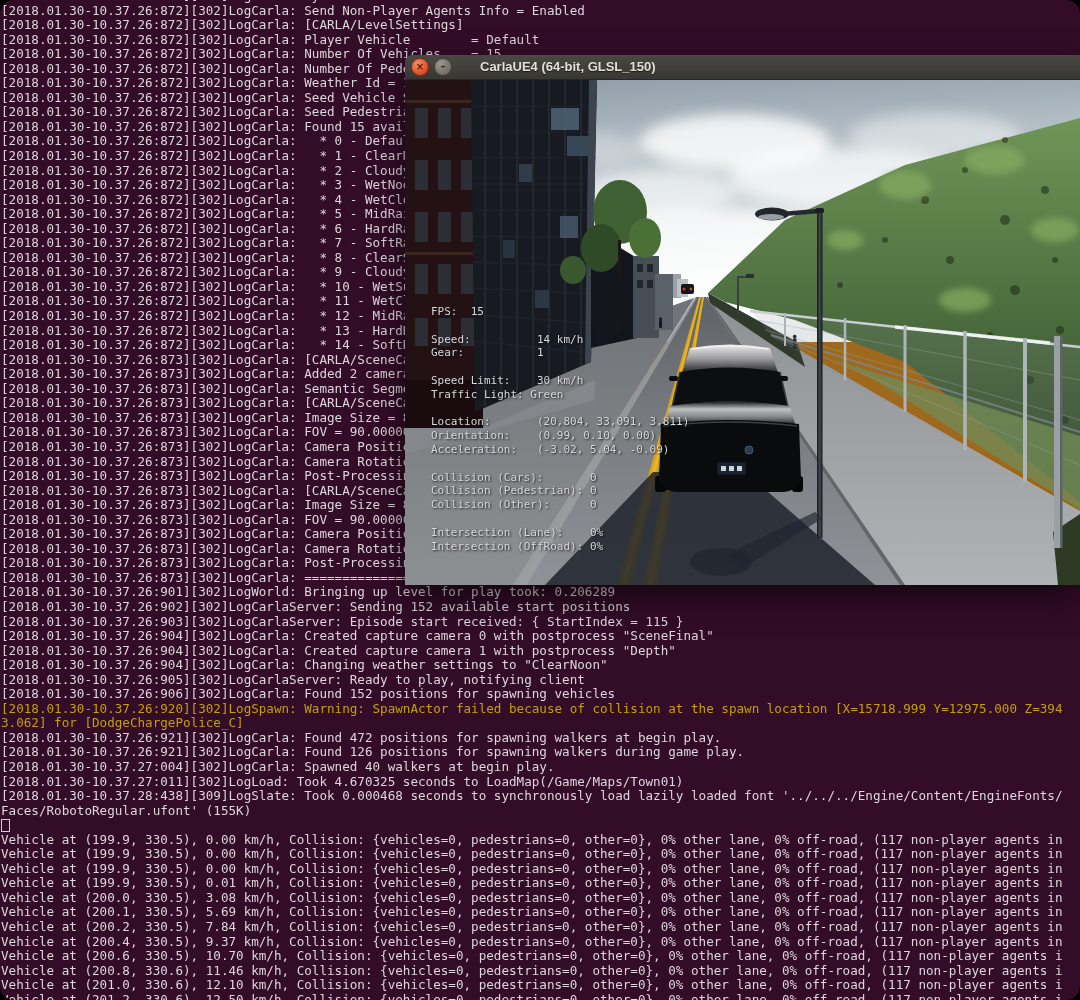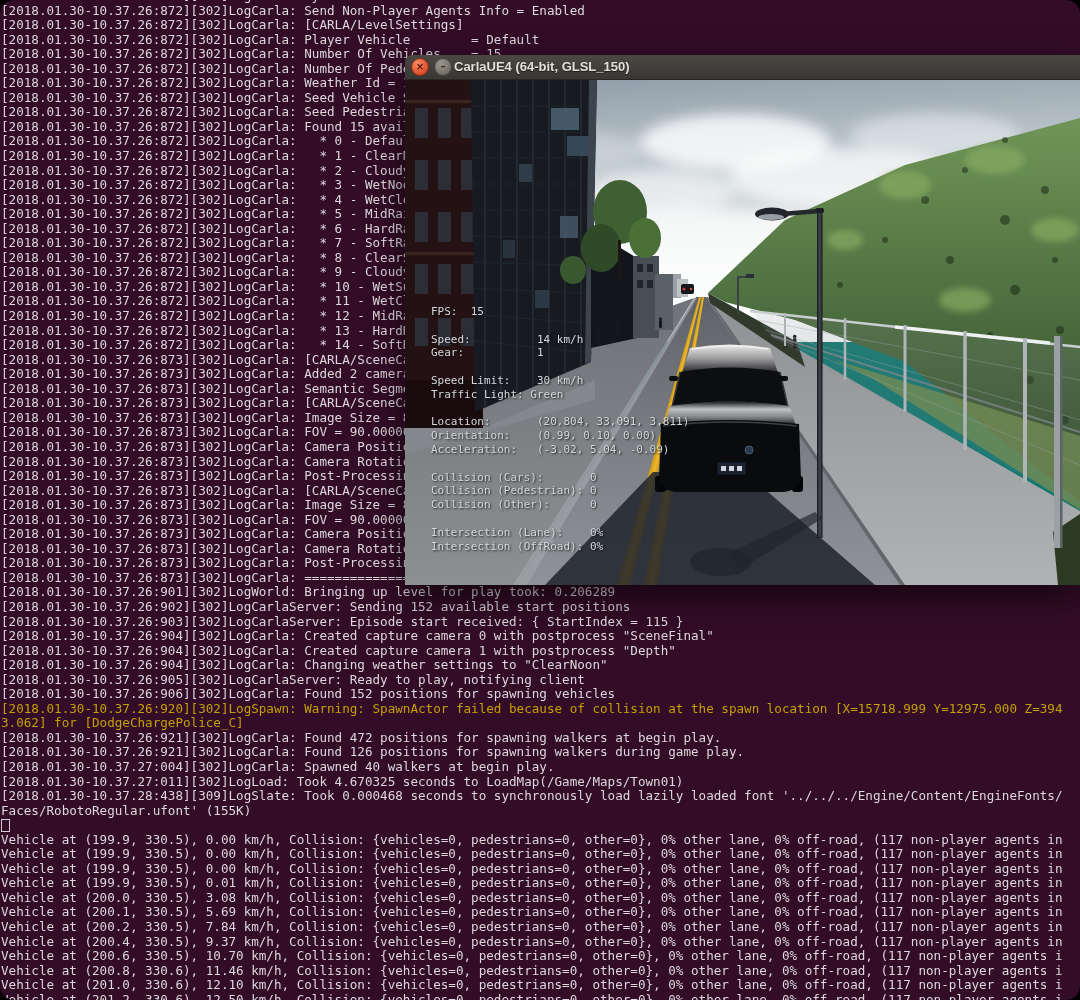--- a/index.html
+++ b/index.html
@@ -13,23 +13,23 @@
   .carla-window{position:absolute;left:405px;top:55px;width:675px;height:530px;
                 box-shadow:0 12px 34px rgba(0,0,0,.6);border-radius:7px 0 0 0;}
   .titlebar{height:24px;background:linear-gradient(#4a4843,#393733);border-bottom:1px solid #27261f;
             border-radius:7px 0 0 0;display:flex;align-items:center;position:relative;}
   .wbtn{width:16px;height:16px;border-radius:50%;margin-left:6px;display:flex;align-items:center;
         justify-content:center;font:bold 10px/10px "DejaVu Sans",sans-serif;cursor:default;}
   .wbtn.close{background:radial-gradient(circle at 35% 30%,#f58f68,#e0552f 60%,#c03c1f);
               border:1px solid #8e2d14;color:#5e1405;}
   .wbtn.min{background:radial-gradient(circle at 35% 30%,#9b978e,#767269 65%,#5d5a52);
             border:1px solid #45423b;color:#2d2b26;margin-left:5px;}
-  .wtitle{margin-left:2px;font:bold 13px/24px "Liberation Sans","DejaVu Sans",sans-serif;
+  .wtitle{margin-left:28px;font:bold 13px/24px "Liberation Sans","DejaVu Sans",sans-serif;
           color:#e4dfd5;text-shadow:0 1px 1px rgba(0,0,0,.6);}
-  .viewport{position:relative;width:675px;height:505px;overflow:hidden;background:#0f766e;}
+  .viewport{position:relative;width:675px;height:505px;overflow:hidden;background:#a16207;}
   .viewport svg{position:absolute;left:0;top:0;}
   .hud{position:absolute;left:26px;top:225px;margin:0;font:11px/13.8px "DejaVu Sans Mono",monospace;
        color:#d6d7d9;text-shadow:1px 1px 2px rgba(15,17,20,.9);}
 </style>
 </head>
 <body>
 
 <div class="screen">
 
   <div class="terminal">

